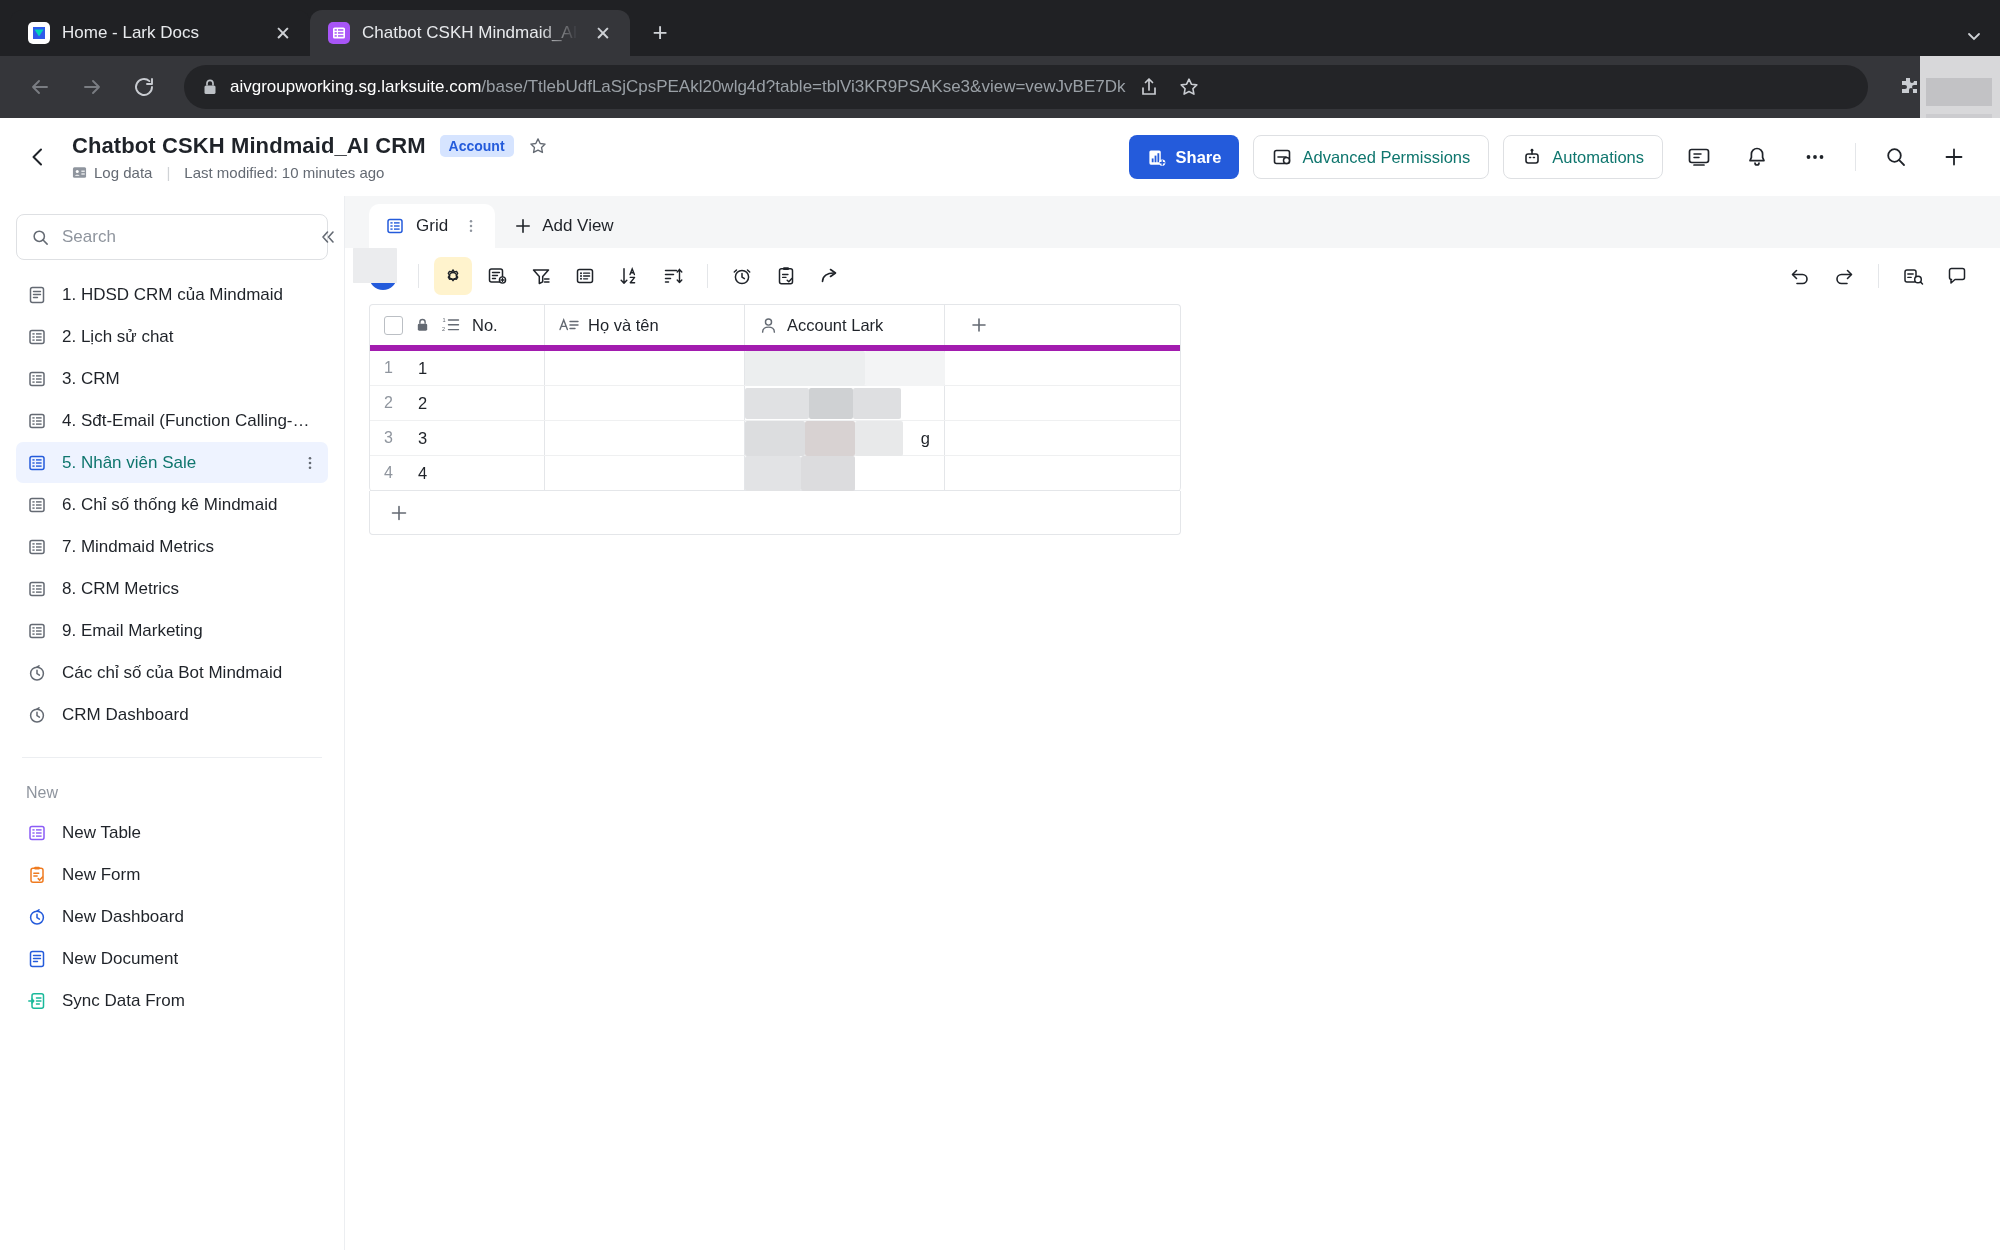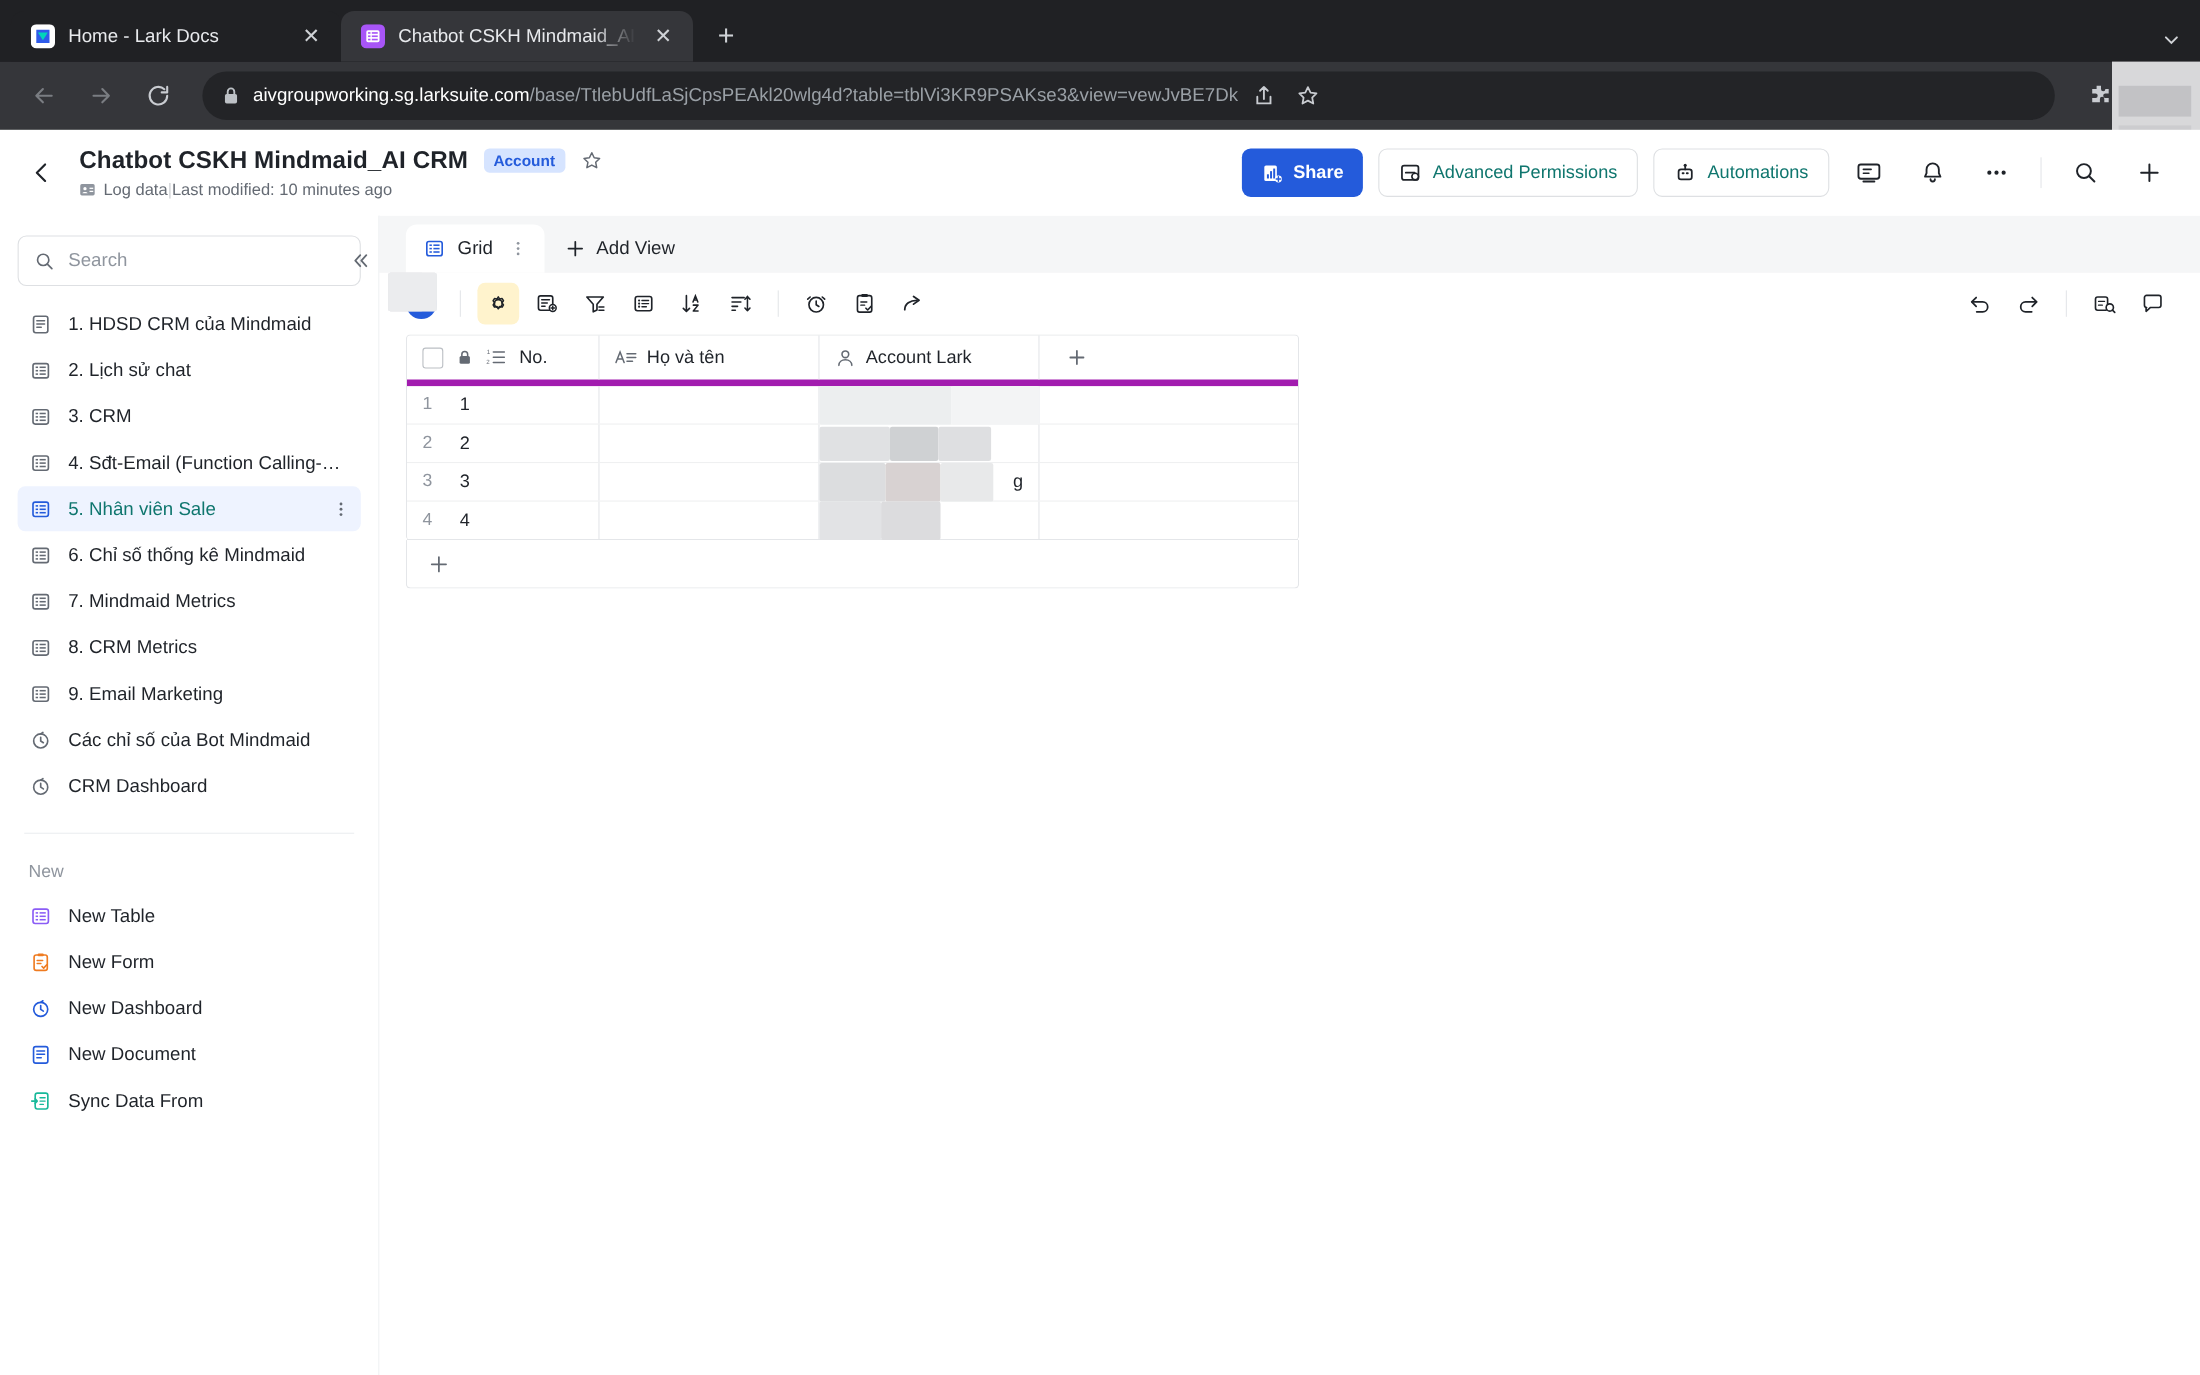--- a/index.html
+++ b/index.html
@@ -79,21 +79,21 @@
   }
   .back-arrow { width: 40px; height: 40px; display:flex; align-items:center; justify-content:center; color:#1f2329; font-size: 22px; }
   .title-block { margin-left: 14px; display: flex; flex-direction: column; gap: 5px; }
   .title-line { display: flex; align-items: center; gap: 14px; }
   .doc-title { font-size: 22px; font-weight: 600; color: #1f2329; letter-spacing: .1px; }
   .badge-external {
     background: #d6e4ff; color: #245bdb; font-size: 14px; font-weight: 600;
     padding: 3px 9px; border-radius: 5px;
   }
   .star-icon { color: #646a73; font-size: 20px; display:flex; }
-  .subtitle-line { display: flex; align-items: center; font-size: 15px; color: #646a73; }
+  .subtitle-line { display: flex; align-items: center; gap: 14px; font-size: 15px; color: #646a73; }
   .subtitle-line .sep { color: #d0d3d6; }
   .log-data { display: flex; align-items: center; gap: 7px; }
   .header-actions { margin-left: auto; display: flex; align-items: center; gap: 14px; padding-left: 16px; }
   .btn {
     height: 44px; border-radius: 8px; display: flex; align-items: center;
     gap: 10px; padding: 0 18px; font-size: 16.5px; white-space: nowrap;
   }
   .btn-primary { background: #245bdb; color: #fff; font-weight: 600; }
   .btn-outline { background: #fff; color: #0f766e; border: 1px solid #dee0e3; }
   .icon-btn {

